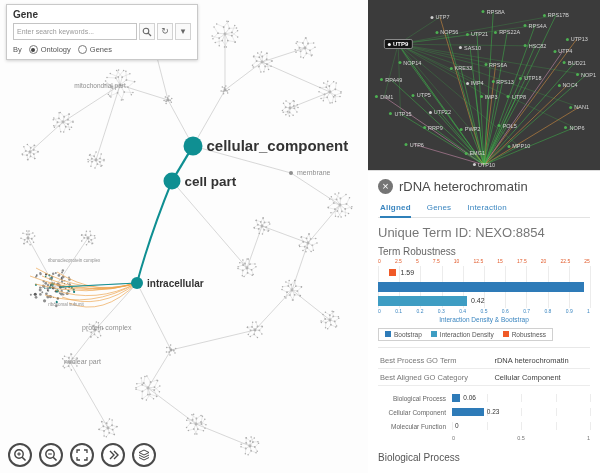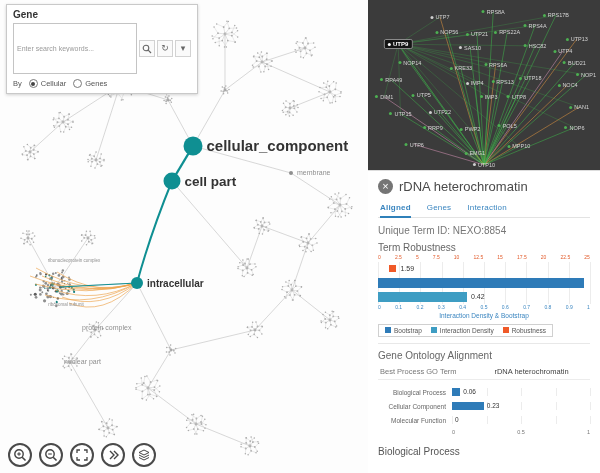--- a/index.html
+++ b/index.html
@@ -8,21 +8,21 @@
 
   
   #tree-panel{position:absolute;left:0;top:0;width:368px;height:473px;background:#fdfdfd;overflow:hidden;}
   #tree-svg{position:absolute;left:0;top:0;}
 
   
   #search-card{position:absolute;left:6px;top:4px;width:192px;background:#fff;border:1px solid #c9c9c9;
     box-shadow:0 1px 3px rgba(0,0,0,.18);padding:4px 6px 5px;box-sizing:border-box;z-index:5;}
   .nexo-title{font-size:10px;font-weight:700;color:#333;margin-bottom:3px;}
   .search-row{display:flex;align-items:center;gap:2px;}
-  #search-input{flex:1;min-width:0;height:15px;border:1px solid #c4c4c4;font-size:7px;padding:17px 3px;color:#333;
+  #search-input{flex:1;min-width:0;height:15px;border:1px solid #c4c4c4;font-size:7px;padding:0 3px;color:#333;
     font-family:"Liberation Sans",sans-serif;}
   #search-input::placeholder{color:#9a9a9a;}
   .sbtn{width:16px;height:17px;border:1px solid #d2d2d2;background:#fafafa;display:inline-flex;align-items:center;
     justify-content:center;padding:0;cursor:pointer;font-size:9px;color:#666;line-height:1;}
   .by-row{font-size:7.5px;color:#555;margin-top:5px;display:flex;align-items:center;}
   .radio{width:7px;height:7px;border:1px solid #7a7a7a;border-radius:50%;display:inline-block;position:relative;
     margin:0 3px 0 7px;flex:none;}
   .radio.sel::after{content:'';position:absolute;left:1.5px;top:1.5px;right:1.5px;bottom:1.5px;background:#444;border-radius:50%;}
 
   
@@ -43,21 +43,21 @@
   
   #detail-panel{position:relative;width:232px;height:303px;background:#fff;box-sizing:border-box;
     padding:8px 10px 4px;overflow:hidden;border-top:1px solid #ddd;}
   .detail-header{display:flex;align-items:center;gap:6px;}
   .close-btn{width:15px;height:15px;border-radius:50%;background:#757575;color:#fff;font-size:11px;line-height:14px;
     text-align:center;flex:none;cursor:pointer;}
   .detail-title{font-size:13px;color:#4a4a4a;}
   .tabs{display:flex;gap:16px;border-bottom:1px solid #e3e3e3;margin-top:6px;padding:0 2px;}
   .tab{font-size:8px;color:#3b86c0;cursor:pointer;padding:3px 0 4px;letter-spacing:.2px;}
   .tab.active{font-weight:700;border-bottom:2px solid #2f80b9;margin-bottom:-1px;}
-  .term-id{font-size:10px;color:#777;margin-top:7px;}
+  .term-id{font-size:13px;color:#777;margin-top:7px;}
   .section-label{font-size:10px;color:#666;margin:6px 0 2px;}
   .divider{border:none;border-top:1px solid #e8e8e8;margin:6px 0 4px;}
 
   
   #rob-chart{width:212px;}
   .ax{display:flex;justify-content:space-between;font-size:5px;line-height:1.1;}
   .ax-top{color:#e25b2b;margin-bottom:1px;}
   .ax-bot{color:#3b86c0;margin-top:1px;}
   .rob-plot{position:relative;height:42px;}
   .grid{position:absolute;top:0;bottom:0;width:1px;background:#ececec;display:block;}
@@ -1302,21 +1302,21 @@
         <button class="sbtn">
           <span>↻</span>
         </button>
         <button class="sbtn">
           <span>▾</span>
         </button>
       </div>
       <div class="by-row">
         <span>By</span>
         <span class="radio sel"></span>
-        <span>Cellular</span>
+        <span>Ontology</span>
         <span class="radio"></span>
         <span>Genes</span>
       </div>
     </div>
 
     <div id="tree-toolbar">
       <button class="circle-btn">
         <svg width="14" height="14">
           <circle cx="6" cy="6" r="4.2" fill="none" stroke="#444" stroke-width="1.4"></circle>
           <line x1="9.2" y1="9.2" x2="12.5" y2="12.5" stroke="#444" stroke-width="1.6"></line>
@@ -1641,24 +1641,27 @@
             <span>Interaction Density</span>
           </span>
           <span class="leg-item">
             <span class="leg-sq" style="background: rgb(240, 90, 40);"></span>
             <span>Robustness</span>
           </span>
         </div>
 
       <hr class="divider">
 
-      <div class="section-label">Gene Ontology Alignment</div>
       <div class="kv">
         <span class="k">Best Process GO Term</span>
         <span class="v">rDNA heterochromatin</span>
+      </div>
+      <div class="kv">
+        <span class="k">Best Aligned GO Category</span>
+        <span class="v">Cellular Component</span>
       </div>
 
       <div id="go-chart">
           <div class="go-row">
             <span class="go-label">Biological Process</span>
             <span class="go-plot">
               <i class="grid" style="left: 0%;"></i>
               <i class="grid" style="left: 25%;"></i>
               <i class="grid" style="left: 50%;"></i>
               <i class="grid" style="left: 75%;"></i>

